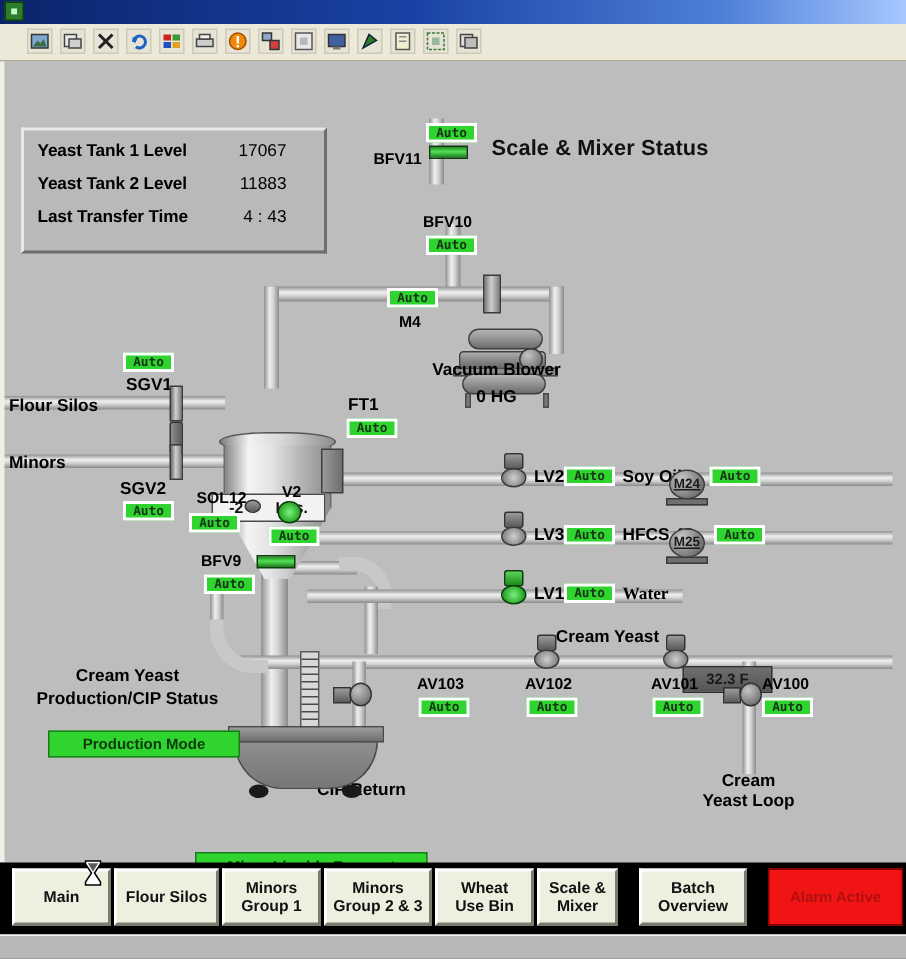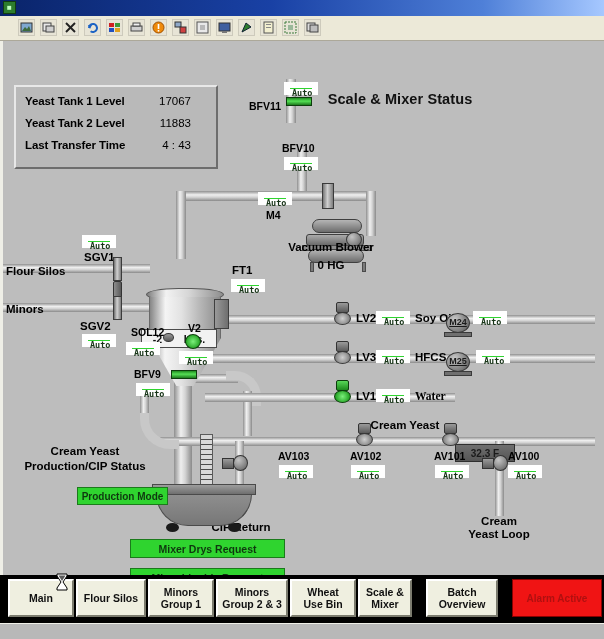--- a/index.html
+++ b/index.html
@@ -38,21 +38,21 @@
   #page-title{position:absolute;left:290px;top:50px;width:220px;text-align:center;
     font-size:14.5px;font-weight:bold;color:#111;letter-spacing:0.1px;}
 
   
   .tx{position:absolute;font-size:10.5px;font-weight:bold;color:#000;white-space:nowrap;}
   .tx.c{text-align:center;}
   .tx.lg{font-size:11.5px;}
 
   
   .auto{position:absolute;height:13px;background:#2fd42f;
-    border:6px solid #ffffff;box-sizing:border-box;
+    border:2px solid #ffffff;box-sizing:border-box;
     font-family:"DejaVu Sans Mono",monospace;font-size:8.5px;font-weight:bold;color:#173417;
     line-height:11px;text-align:center;padding:0 2px;}
 
   
   .pipe{position:absolute;background:linear-gradient(to bottom,#8f8f8f 0%,#efefef 38%,#d4d4d4 62%,#8a8a8a 100%);}
   .pipe.v{background:linear-gradient(to right,#8f8f8f 0%,#efefef 38%,#d4d4d4 62%,#8a8a8a 100%);}
   .elbow{position:absolute;border-style:solid;border-color:#c8c8c8;background:transparent;}
 
   
   .valve-h{position:absolute;width:22px;height:10px;
@@ -131,21 +131,21 @@
     background:linear-gradient(to right,#9a9a9a,#6e6e6e);border:1px solid #3f3f3f;box-sizing:border-box;}
 
   
   #tempbox{position:absolute;left:455px;top:403px;width:60px;height:18px;
     background:linear-gradient(to bottom,#6f6f6f,#555);border:1px solid #2f2f2f;box-sizing:border-box;
     color:#1a1a1a;font-size:10px;font-weight:bold;display:flex;align-items:center;justify-content:center;}
 
   
   .gbtn{position:absolute;background:#2fd42f;border:1px solid #1b7a1b;box-sizing:border-box;
     color:#0f380f;font-weight:bold;display:flex;align-items:center;justify-content:center;}
-  #prod-mode{left:32px;top:446px;width:91px;height:18px;font-size:10px;margin-left:45px;}
+  #prod-mode{left:32px;top:446px;width:128px;height:18px;font-size:10px;}
   #btn-drys{left:130px;top:498px;width:155px;height:19px;font-size:10.5px;}
   #btn-liquids{left:130px;top:527px;width:155px;height:19px;font-size:10.5px;}
 
   
   #navbar{position:absolute;left:0;top:575px;width:604px;height:48px;background:#000;}
   #navbar .nb{position:absolute;top:4px;height:38px;background:#efefe0;
     border-top:2px solid #fff;border-left:2px solid #fff;
     border-right:2px solid #7b7b6e;border-bottom:2px solid #7b7b6e;box-sizing:border-box;
     display:flex;align-items:center;justify-content:center;text-align:center;
     font-size:10.5px;font-weight:bold;color:#111;line-height:12px;}
@@ -443,21 +443,20 @@
       <div class="rim"></div>
       <div class="bowl"></div>
       <div class="wheel" style="left:14px"></div>
       <div class="wheel" style="left:76px"></div>
     </div>
 
     <div class="tx lg c" style="left:22px;top:404px;width:126px;">Cream Yeast</div>
     <div class="tx lg c" style="left:12px;top:419px;width:146px;">Production/CIP Status</div>
     <div class="gbtn" id="prod-mode">Production Mode</div>
 
-    <div class="gbtn" id="btn-drys">Mixer Drys Request</div>
     <div class="gbtn" id="btn-liquids">Mixer Liquids Request</div>
 
   </div>
   <div id="bevel-left"></div>
 
   <div id="navbar">
     <div class="nb" style="left:8px;width:66px;">
       <span>Main</span>
     </div>
     <div class="nb" style="left:76px;width:70px;">

